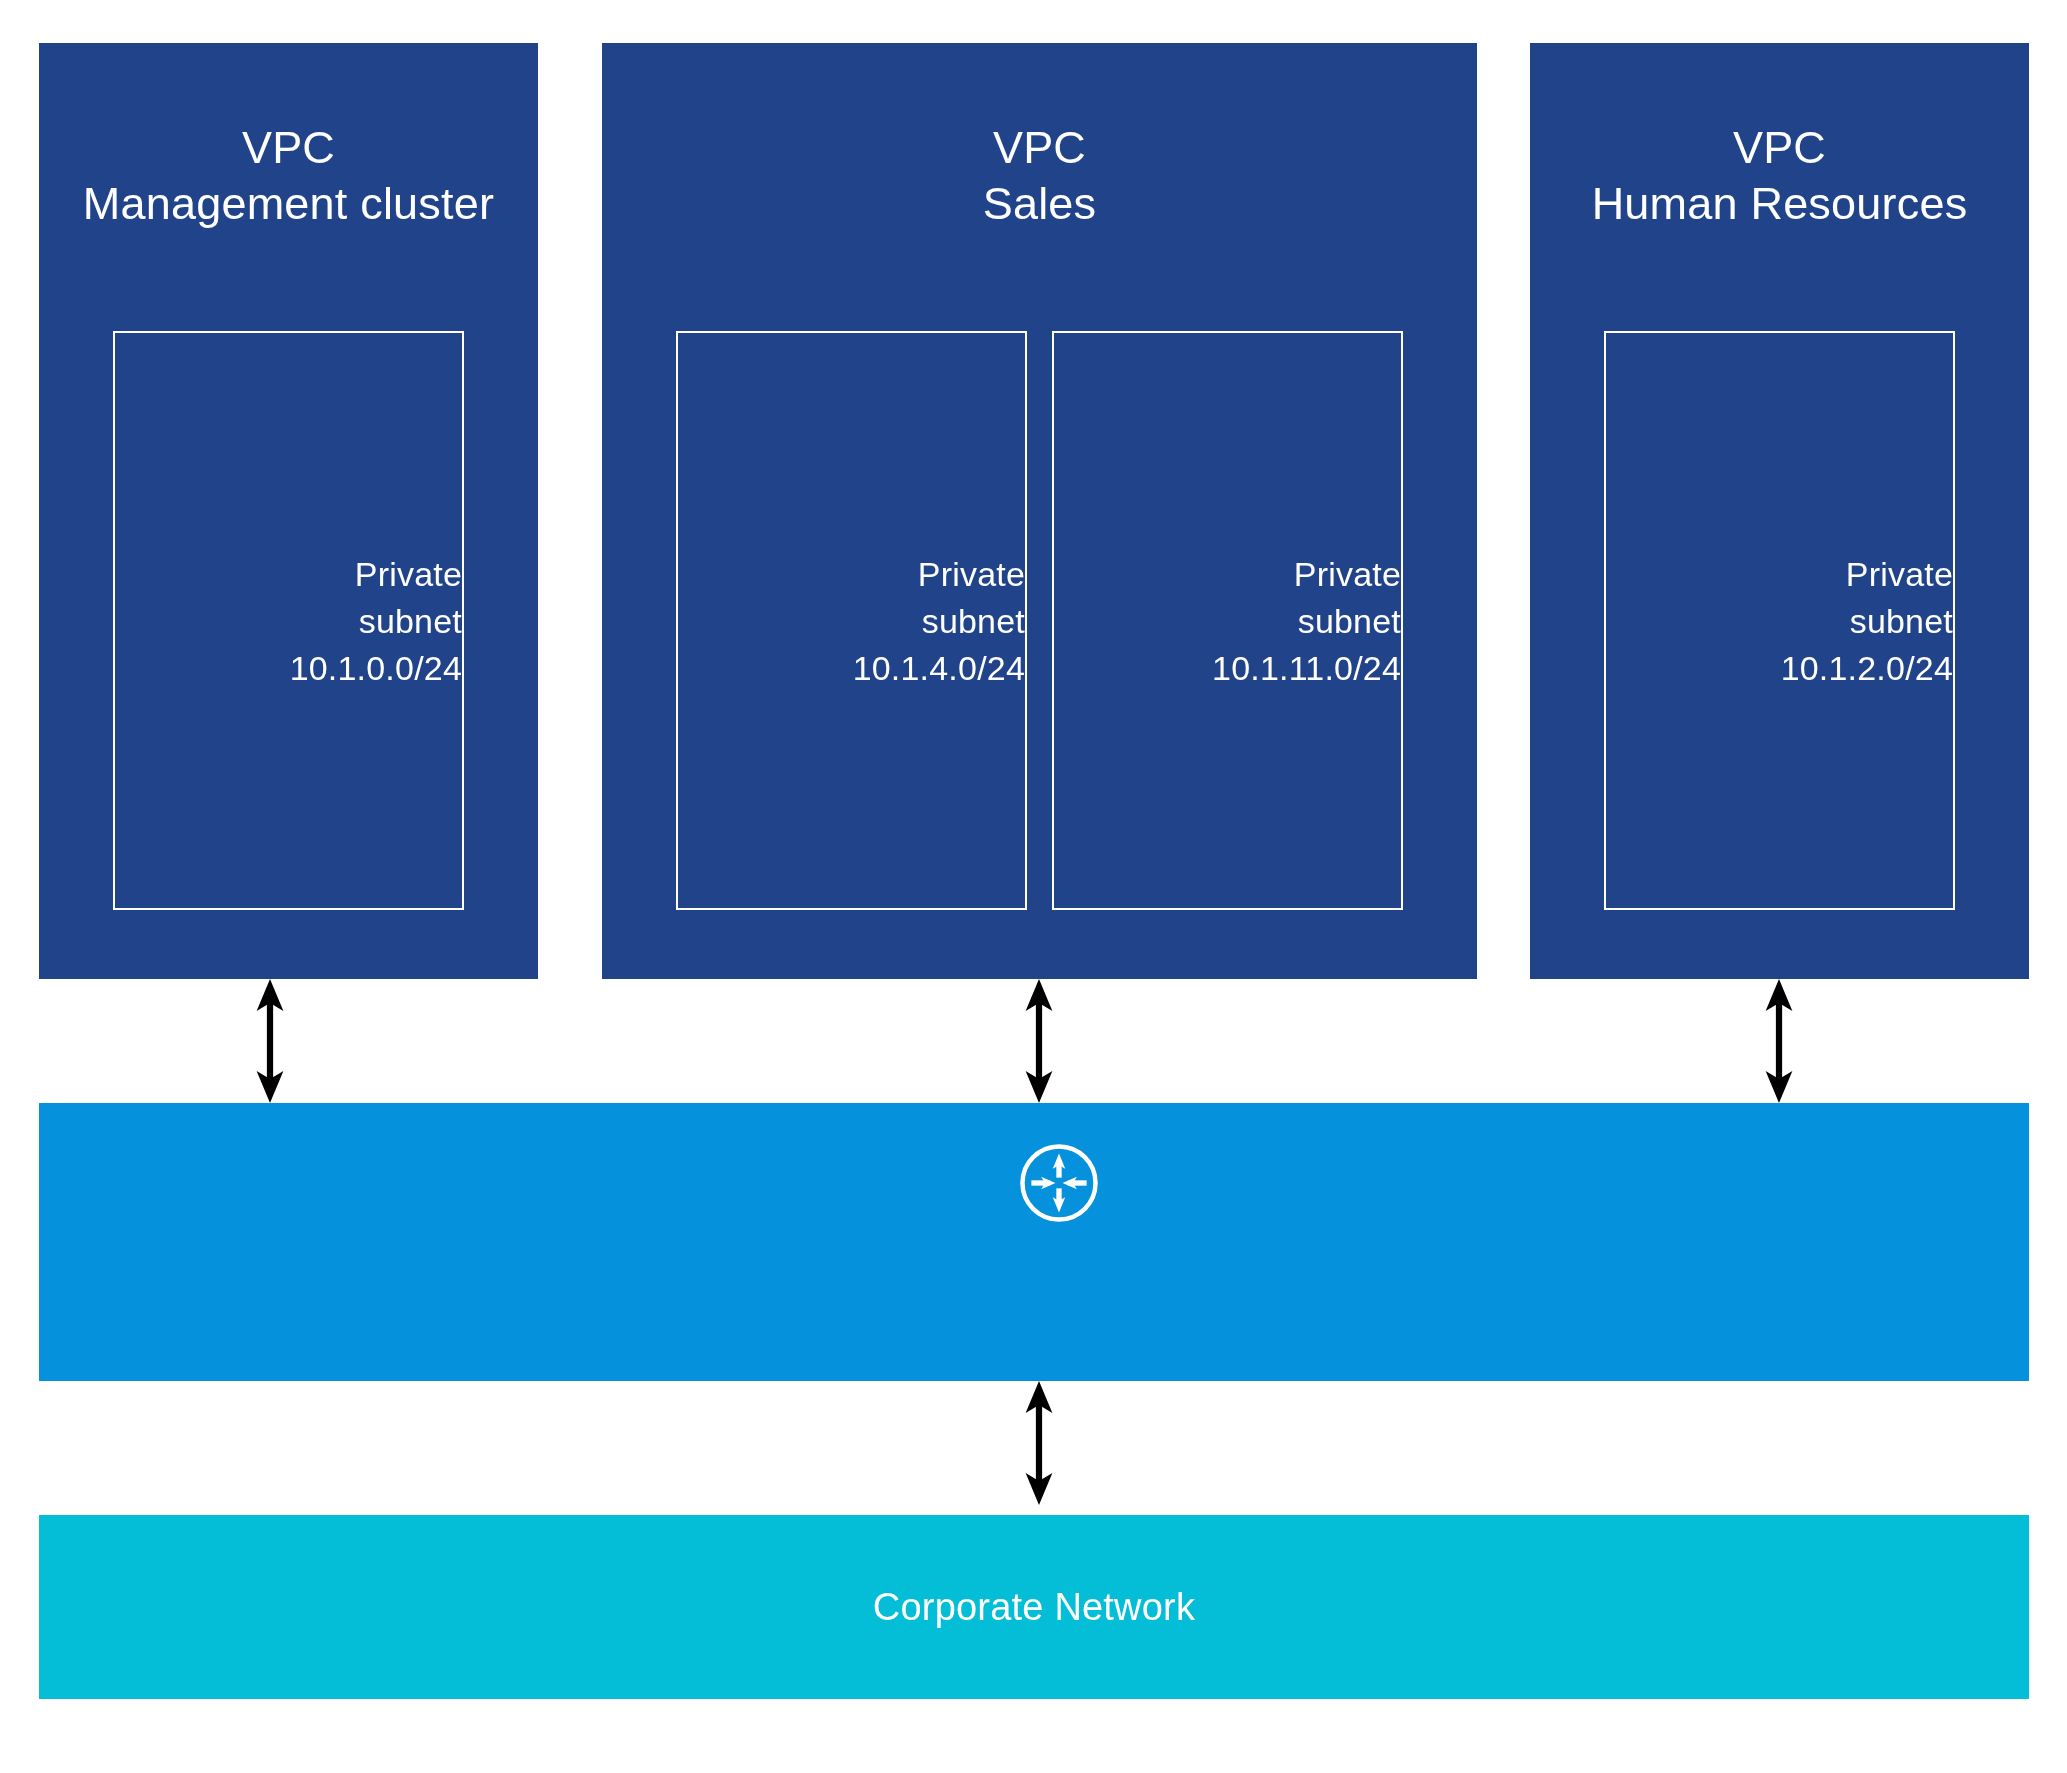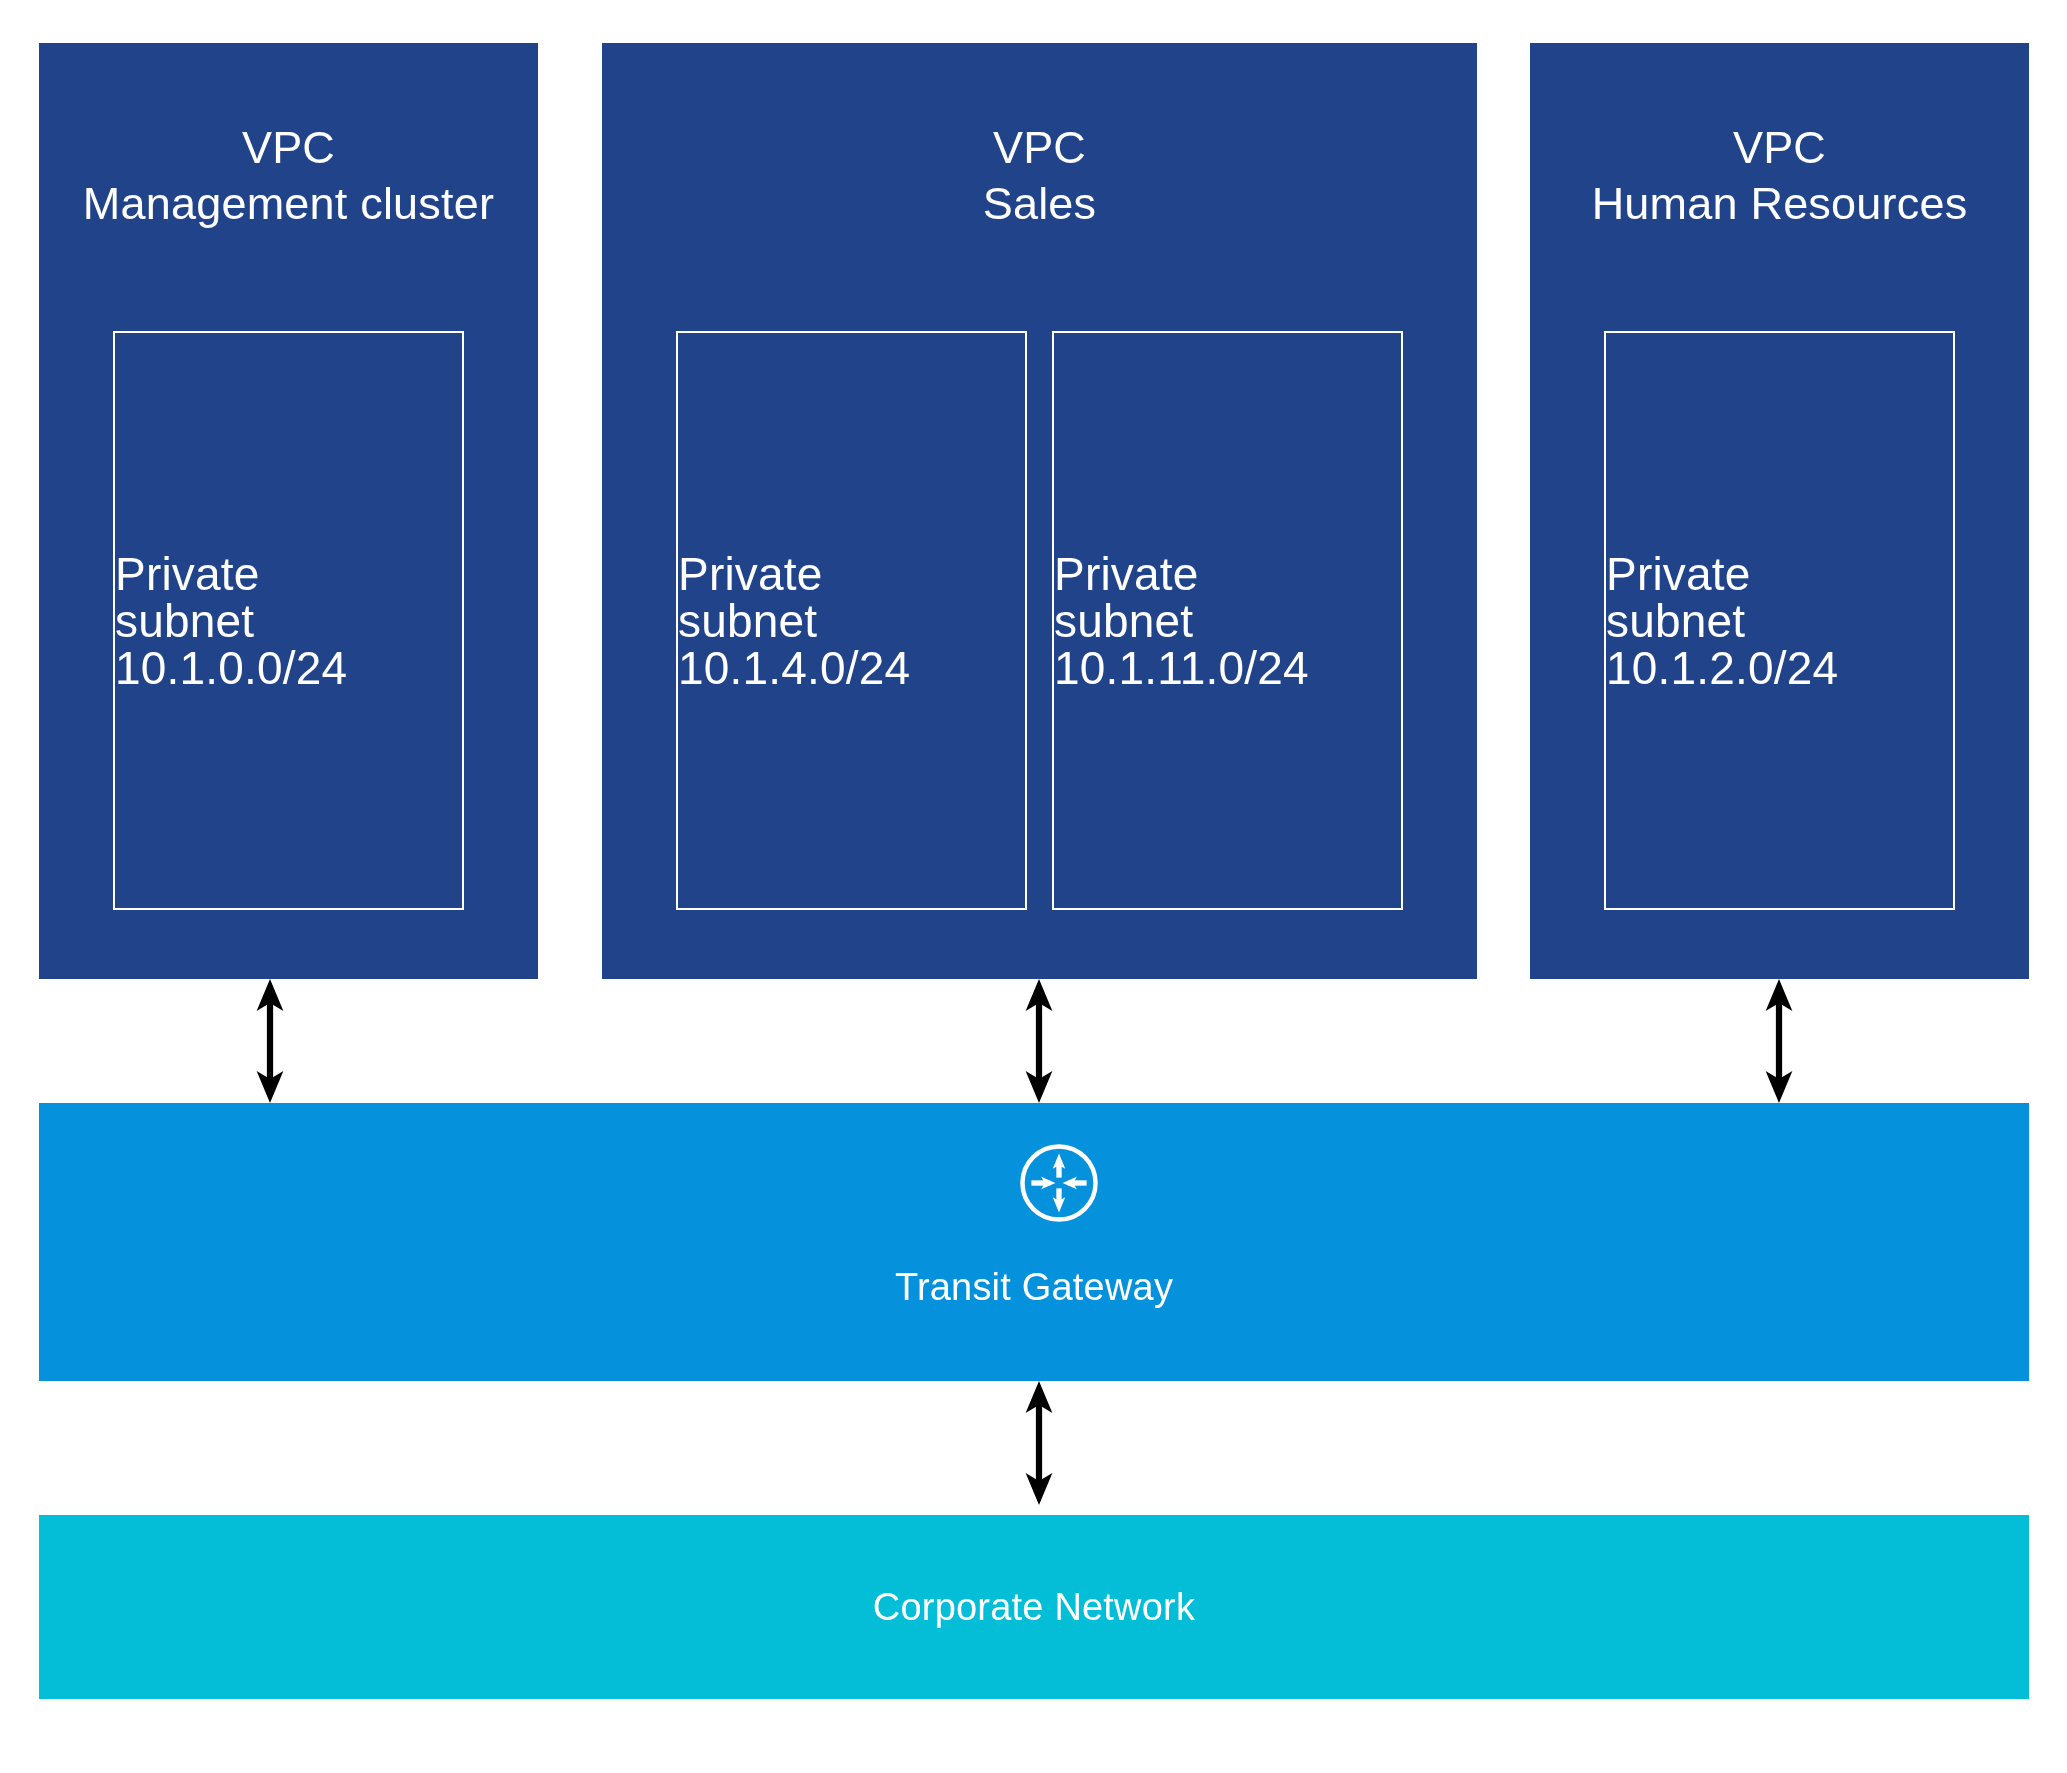--- a/index.html
+++ b/index.html
@@ -46,23 +46,23 @@
     border: 2.7px solid #ffffff;
     box-sizing: border-box;
     background: transparent;
   }
   .subnet-label {
     position: absolute;
     left: 0;
     right: 0;
     top: 50%;
     transform: translateY(-50%);
-    text-align: left;
+    text-align: right;
     color: #ffffff;
-    font-size: 46px;
+    font-size: 34px;
     line-height: 47px;
     font-weight: 400;
     letter-spacing: 0.2px;
     white-space: pre-line;
   }
 
   
   .band {
     position: absolute;
     box-sizing: border-box;
@@ -163,21 +163,20 @@
       <line x1="46" y1="52" x2="46" y2="71" stroke="#ffffff" stroke-width="6"></line>
       <polygon points="46,79 53,62 46,66 39,62" fill="#ffffff"></polygon>
 
       <line x1="15" y1="46" x2="36" y2="46" stroke="#ffffff" stroke-width="6"></line>
       <polygon points="42,46 26,53 30,46 26,39" fill="#ffffff"></polygon>
 
       <line x1="77" y1="46" x2="56" y2="46" stroke="#ffffff" stroke-width="6"></line>
       <polygon points="50,46 66,53 62,46 66,39" fill="#ffffff"></polygon>
     </svg>
 
-    <div class="band-label" style="top:161px;">Transit Gateway</div>
   </div>
 
   <svg class="connector" style="left:1021px; top:1381px;" width="36" height="124" viewBox="0 0 40 139">
     <line x1="20" y1="18" x2="20" y2="121" stroke="#000000" stroke-width="7"></line>
     <polygon points="20,0 35,36 20,27 5,36" fill="#000000"></polygon>
     <polygon points="20,139 35,103 20,112 5,103" fill="#000000"></polygon>
   </svg>
 
   <div class="band band-corp" style="left:39px; top:1515px; width:1990px; height:184px;">
     <div class="band-label" style="top:69px;">Corporate Network</div>

